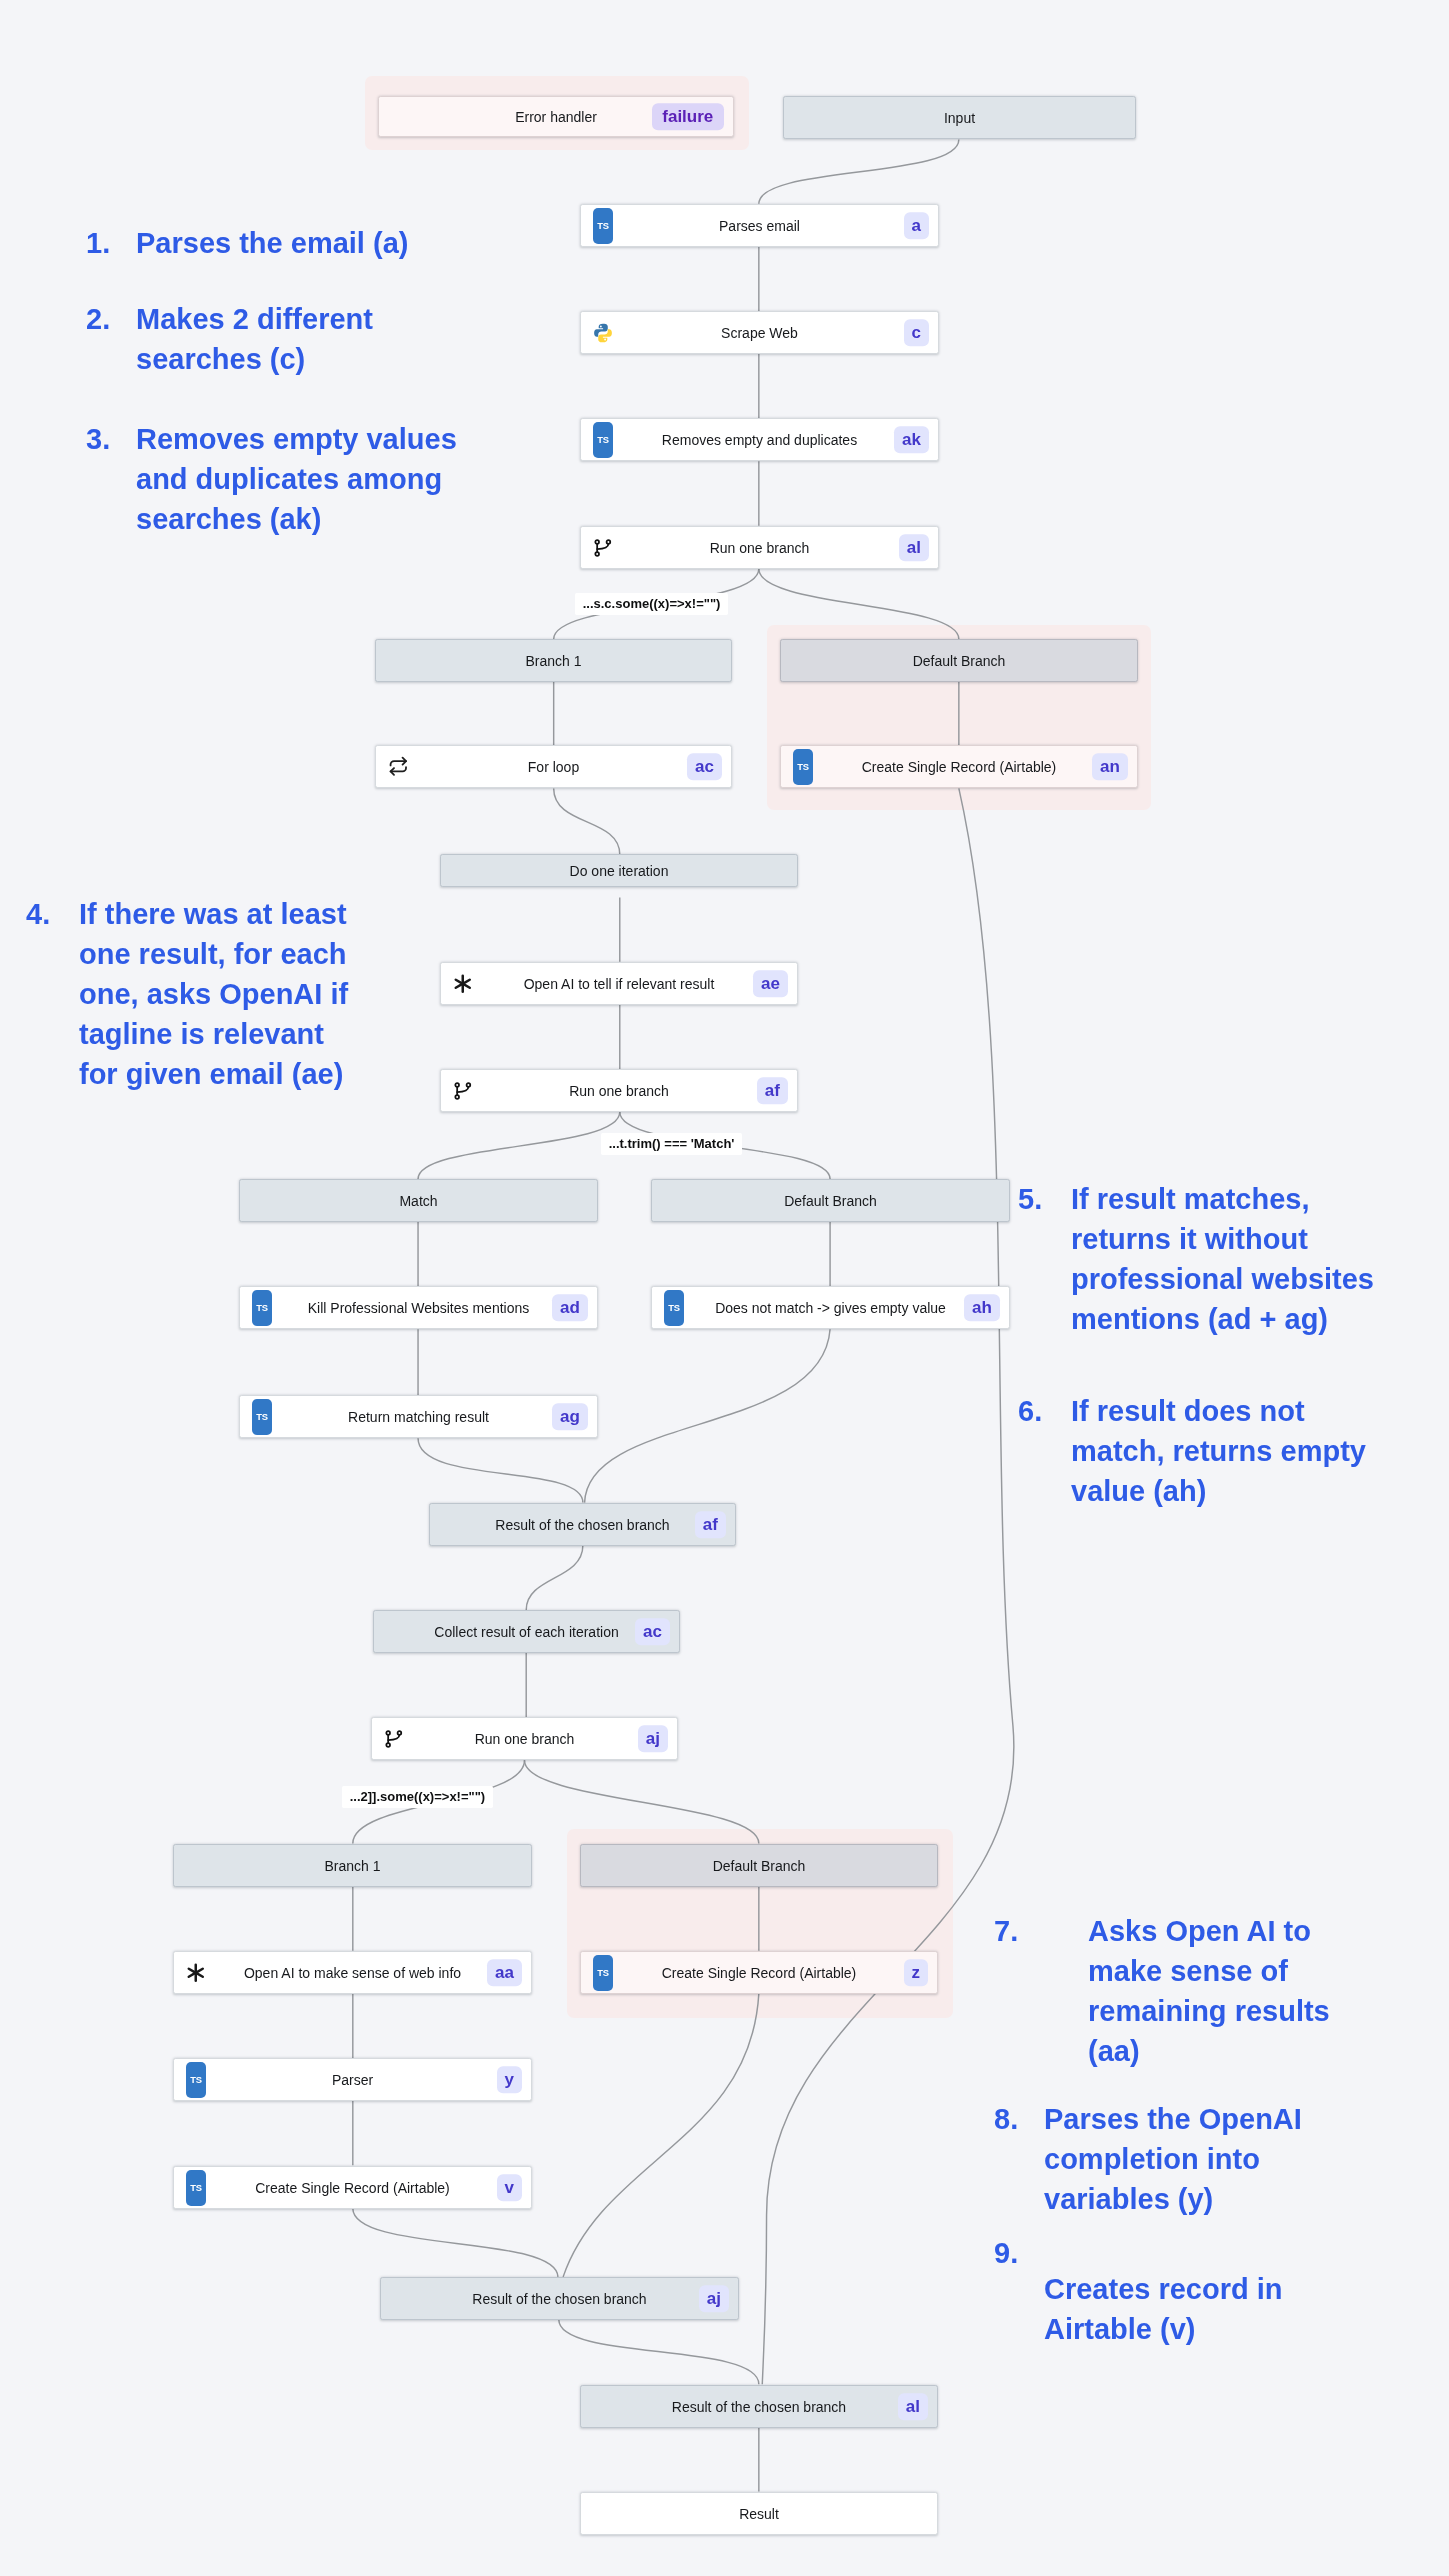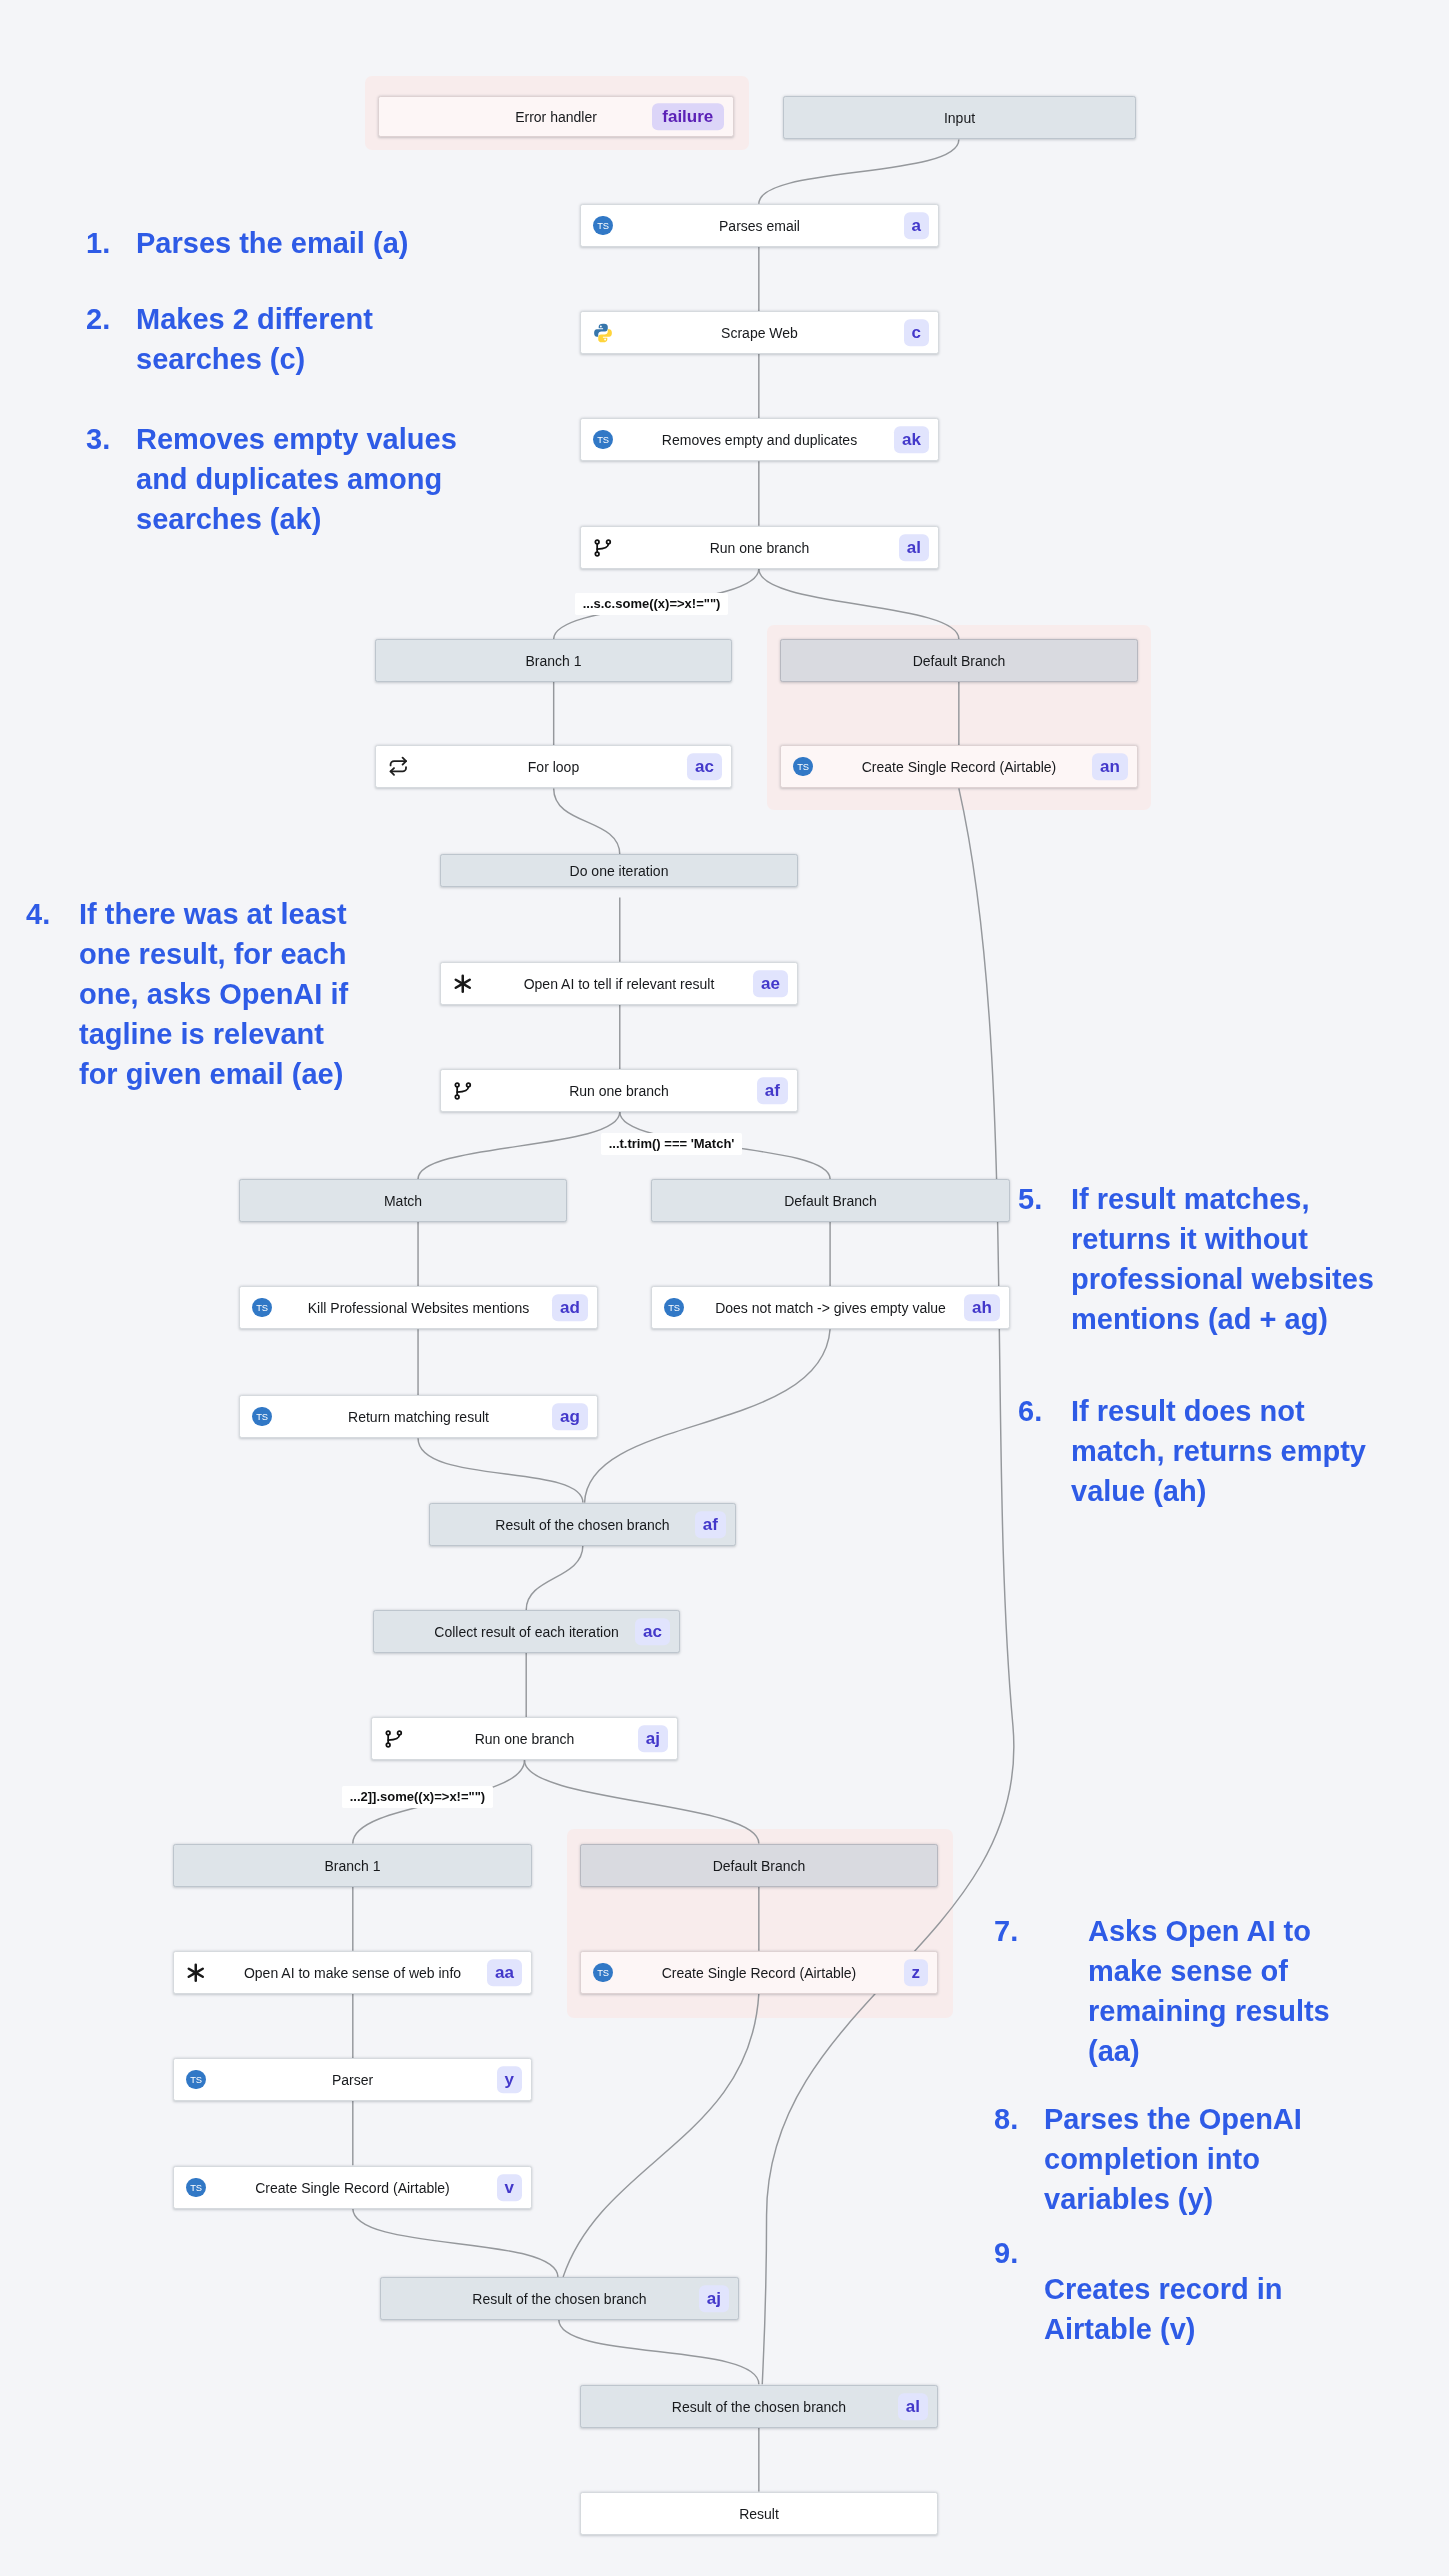--- a/index.html
+++ b/index.html
@@ -27,22 +27,22 @@
   .node.pink{background:#fdf6f6;border:0.9px solid #ded2d3;}
   .node-label{position:absolute;left:38px;right:38px;text-align:center;white-space:nowrap;}
   .badge{
     position:absolute;right:9.4px;top:50%;transform:translateY(-50%);
     background:var(--badge-bg,#e1e4fd);color:var(--badge-text,#4338ca);
     font-weight:700;font-size:17px;line-height:1;padding:5.2px 7.7px;border-radius:6px;
   }
   .badge.failure{background:var(--failure-bg,#dcd5f8);color:var(--failure-text,#5b21b6);padding:5.2px 10.3px;}
   .ic{position:absolute;left:11px;top:50%;transform:translateY(-50%);width:22px;height:22px;display:flex;align-items:center;justify-content:center;}
   .ts-ic{
-    width:20.6px;height:19px;background:var(--ts,#3178c6);border-radius:10px;
-    color:#fff;font-size:9.4px;font-weight:400;letter-spacing:-0.3px;
+    width:20.6px;height:36px;background:var(--ts,#3178c6);border-radius:5px;
+    color:#fff;font-size:9.4px;font-weight:700;letter-spacing:-0.3px;
     display:flex;align-items:center;justify-content:center;
   }
   .cond{
     position:absolute;z-index:4;background:#ffffff;color:#0e0f10;
     font-size:13px;font-weight:600;padding:3.4px 7.7px;white-space:nowrap;border-radius:1.7px;
   }
   .ann{position:absolute;z-index:5;color:var(--ann,#2e5be6);font-size:29px;font-weight:600;line-height:40px;}
   .ann .ann-num{position:absolute;top:0;}
   .ann .ann-lines{position:absolute;top:0;white-space:pre;}
 </style>
@@ -178,21 +178,21 @@
       <circle cx="5" cy="4.8" r="2.2"></circle>
           <circle cx="5" cy="19.2" r="2.2"></circle>
           <circle cx="18.5" cy="4.8" r="2.2"></circle>
       <path d="M5 7v10"></path>
           <path d="M18.5 7c0 5.5-7.5 6.2-13.5 6.2"></path>
         </svg>
       </span>
       <span class="node-label">Run one branch</span>
       <span class="badge">af</span>
     </div>
-    <div class="node header" style="left: 239px; top: 1179px; width: 328px; height: 43px;">
+    <div class="node header" style="left: 239px; top: 1179px; width: 359px; height: 43px;">
       <span class="node-label">Match</span>
     </div>
     <div class="node header" style="left: 651px; top: 1179px; width: 359px; height: 43px;">
       <span class="node-label">Default Branch</span>
     </div>
     <div class="node white" style="left: 239px; top: 1286px; width: 359px; height: 43px;">
       <span class="ic">
         <span class="ts-ic">TS</span>
       </span>
       <span class="node-label">Kill Professional Websites mentions</span>

